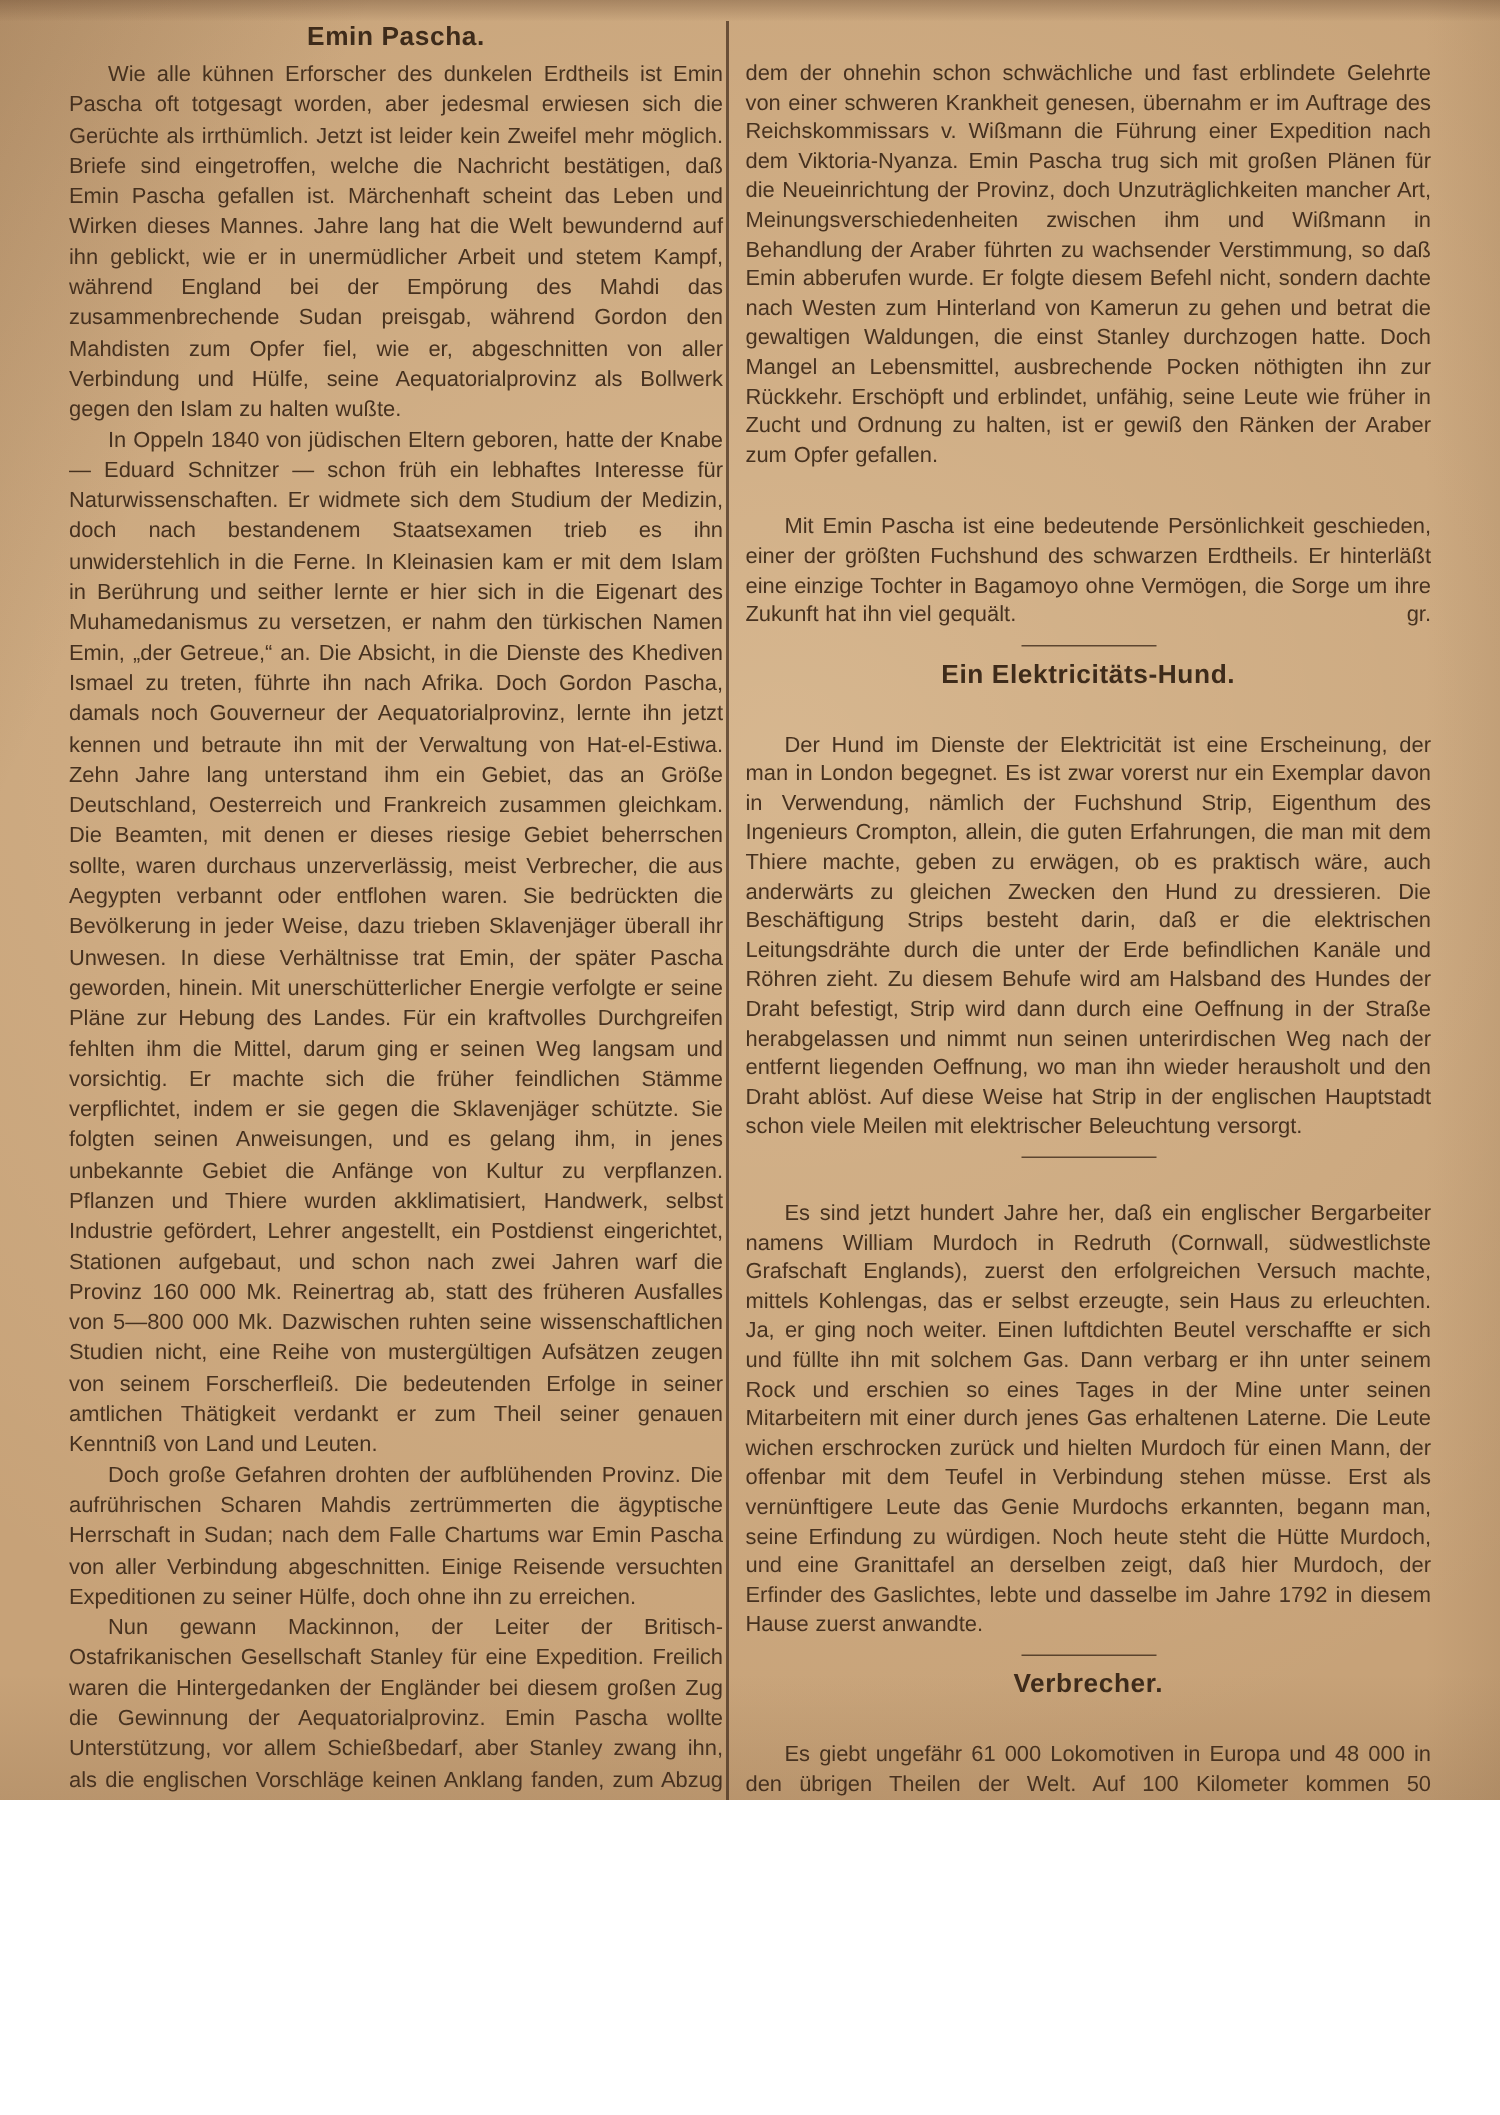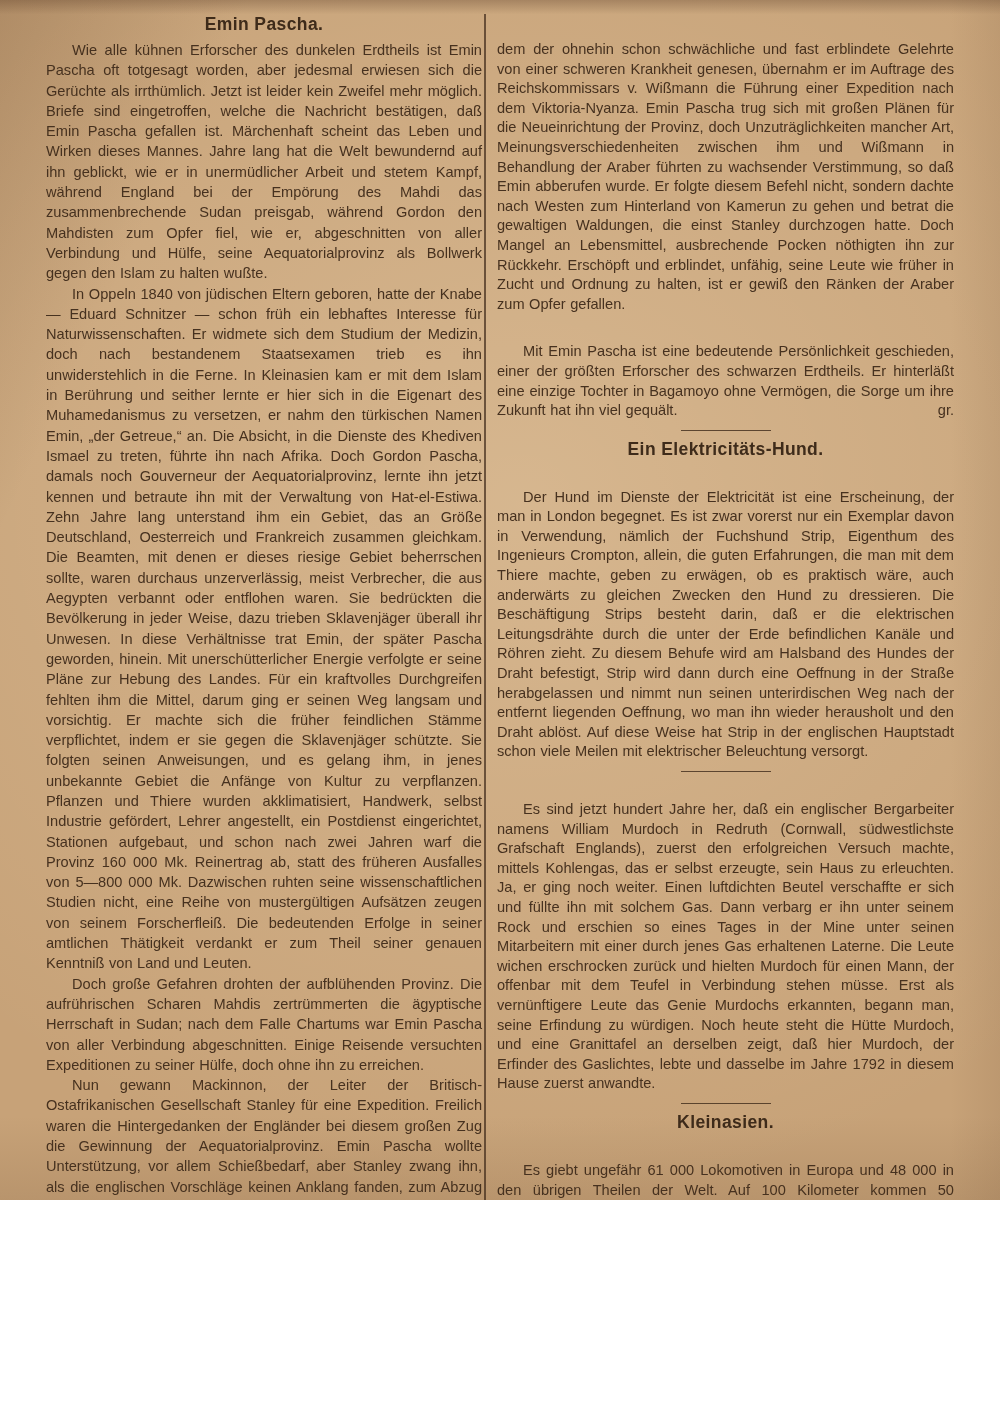--- a/index.html
+++ b/index.html
@@ -77,37 +77,37 @@
       <p class="para">Doch große Gefahren drohten der aufblühenden Provinz. Die aufrührischen Scharen Mahdis zertrümmerten die ägyptische Herrschaft in Sudan; nach dem Falle Chartums war Emin Pascha von aller Verbindung abgeschnitten. Einige Reisende versuchten Expeditionen zu seiner Hülfe, doch ohne ihn zu erreichen.</p>
       <p class="para">Nun gewann Mackinnon, der Leiter der Britisch-Ostafrikanischen Gesellschaft Stanley für eine Expedition. Freilich waren die Hintergedanken der Engländer bei diesem großen Zug die Gewinnung der Aequatorialprovinz. Emin Pascha wollte Unterstützung, vor allem Schießbedarf, aber Stanley zwang ihn, als die englischen Vorschläge keinen Anklang fanden, zum Abzug nach der Küste.</p>
       <p class="para">Am 10. November 1889 erblickte er zum ersten Mal wieder auf den Zinnen des deutschen Forts die deutsche Fahne. Wenige Wochen später zog er an der Seite des Major v. Wißmann in Bagamoyo ein. Der Empfang war glänzend, ein Glückwunsch Kaiser Wilhelms und eine hohe Ordensauszeichnung wurde ihm übermittelt. Nach-</p>
     </div>
   </div>
 
   <div class="col col-right">
 
     <div>
       <p class="para no-indent">dem der ohnehin schon schwächliche und fast erblindete Gelehrte von einer schweren Krankheit genesen, übernahm er im Auftrage des Reichskommissars v. Wißmann die Führung einer Expedition nach dem Viktoria-Nyanza. Emin Pascha trug sich mit großen Plänen für die Neueinrichtung der Provinz, doch Unzuträglichkeiten mancher Art, Meinungsverschiedenheiten zwischen ihm und Wißmann in Behandlung der Araber führten zu wachsender Verstimmung, so daß Emin abberufen wurde. Er folgte diesem Befehl nicht, sondern dachte nach Westen zum Hinterland von Kamerun zu gehen und betrat die gewaltigen Waldungen, die einst Stanley durchzogen hatte. Doch Mangel an Lebensmittel, ausbrechende Pocken nöthigten ihn zur Rückkehr. Erschöpft und erblindet, unfähig, seine Leute wie früher in Zucht und Ordnung zu halten, ist er gewiß den Ränken der Araber zum Opfer gefallen.</p>
-      <p class="para"><span>Mit Emin Pascha ist eine bedeutende Persönlichkeit geschieden, einer der größten Erforscher des schwarzen Erdtheils. Er hinterläßt eine einzige Tochter in Bagamoyo ohne Vermögen, die Sorge um ihre Zukunft hat ihn viel gequält.</span><span class="signature">gr.</span></p>
+      <p class="para"><span>Mit Emin Pascha ist eine bedeutende Persönlichkeit geschieden, einer der größten Fuchshund des schwarzen Erdtheils. Er hinterläßt eine einzige Tochter in Bagamoyo ohne Vermögen, die Sorge um ihre Zukunft hat ihn viel gequält.</span><span class="signature">gr.</span></p>
     </div>
 
     <hr class="section-divider">
 
     <div>
       <h2 class="article-title">Ein Elektricitäts-Hund.</h2>
       <p class="para">Der Hund im Dienste der Elektricität ist eine Erscheinung, der man in London begegnet. Es ist zwar vorerst nur ein Exemplar davon in Verwendung, nämlich der Fuchshund Strip, Eigenthum des Ingenieurs Crompton, allein, die guten Erfahrungen, die man mit dem Thiere machte, geben zu erwägen, ob es praktisch wäre, auch anderwärts zu gleichen Zwecken den Hund zu dressieren. Die Beschäftigung Strips besteht darin, daß er die elektrischen Leitungsdrähte durch die unter der Erde befindlichen Kanäle und Röhren zieht. Zu diesem Behufe wird am Halsband des Hundes der Draht befestigt, Strip wird dann durch eine Oeffnung in der Straße herabgelassen und nimmt nun seinen unterirdischen Weg nach der entfernt liegenden Oeffnung, wo man ihn wieder herausholt und den Draht ablöst. Auf diese Weise hat Strip in der englischen Hauptstadt schon viele Meilen mit elektrischer Beleuchtung versorgt.</p>
     </div>
 
     <hr class="section-divider">
 
     <div>
       <p class="para">Es sind jetzt hundert Jahre her, daß ein englischer Bergarbeiter namens William Murdoch in Redruth (Cornwall, südwestlichste Grafschaft Englands), zuerst den erfolgreichen Versuch machte, mittels Kohlengas, das er selbst erzeugte, sein Haus zu erleuchten. Ja, er ging noch weiter. Einen luftdichten Beutel verschaffte er sich und füllte ihn mit solchem Gas. Dann verbarg er ihn unter seinem Rock und erschien so eines Tages in der Mine unter seinen Mitarbeitern mit einer durch jenes Gas erhaltenen Laterne. Die Leute wichen erschrocken zurück und hielten Murdoch für einen Mann, der offenbar mit dem Teufel in Verbindung stehen müsse. Erst als vernünftigere Leute das Genie Murdochs erkannten, begann man, seine Erfindung zu würdigen. Noch heute steht die Hütte Murdoch, und eine Granittafel an derselben zeigt, daß hier Murdoch, der Erfinder des Gaslichtes, lebte und dasselbe im Jahre 1792 in diesem Hause zuerst anwandte.</p>
     </div>
 
     <hr class="section-divider">
 
     <div>
-      <h2 class="article-title">Kleinasien.</h2>
+      <h2 class="article-title">Verbrecher.</h2>
       <p class="para"><span>Es giebt ungefähr 61 000 Lokomotiven in Europa und 48 000 in den übrigen Theilen der Welt. Auf 100 Kilometer kommen 50 Lokomotiven in England und Belgien, 33 in Deutschland, 29 in Frankreich, 25 in Rußland, 20 in Oesterreich-Ungarn, 18 in Italien, 14 in Indien und 12 in den Vereinigten Staaten von Nord-Amerika. England besitzt 15 552 Lokomotiven, Deutschland 12 811, Frankreich 9747, Rußland 9691, Oesterreich-Ungarn 4610, Italien 2286, Belgien 2332, die Vereinigten Staaten 29 398 und Indien 3237.</span><span class="signature">L. W.</span></p>
     </div>
 
   </div>
 </div>
 
 </body></html>

